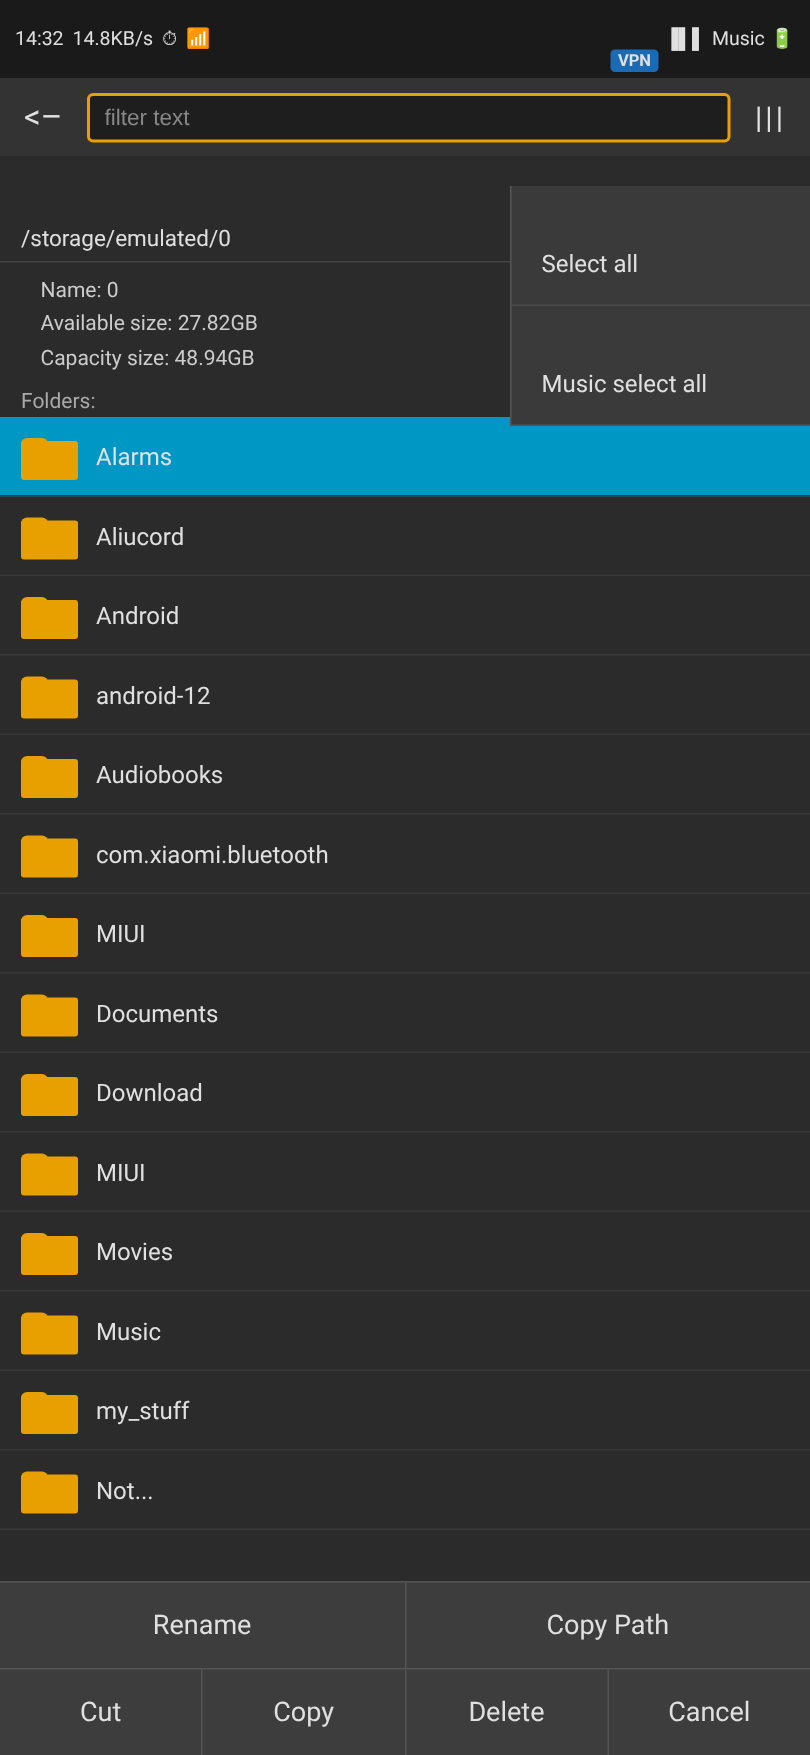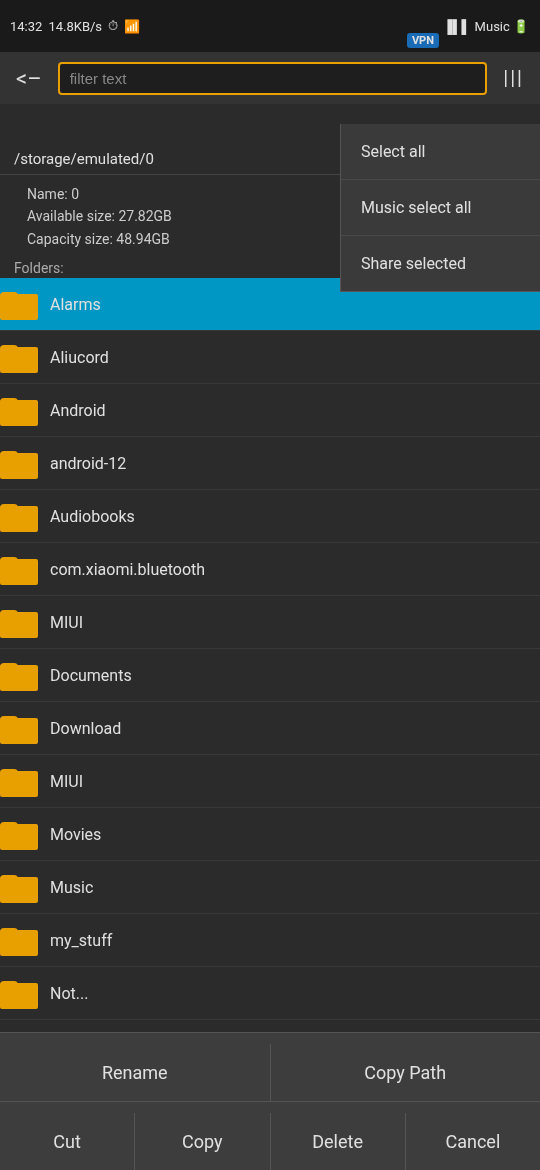--- a/index.html
+++ b/index.html
@@ -89,39 +89,40 @@
       border-bottom: 1px solid #555;
       z-index: 100;
       min-width: 200px;
     }
     .context-menu-item {
       padding: 18px 20px;
       font-size: 16px;
       color: #e0e0e0;
       cursor: pointer;
       border-bottom: 1px solid #4a4a4a;
+      margin-top: 24px;
     }
     .context-menu-item:last-child { border-bottom: none; }
 
     
     .folders-label {
       padding: 6px 0 2px 14px;
       font-size: 14px;
       color: #aaa;
     }
 
     
     .file-list {
       overflow-y: auto;
       height: calc(1170px - 36px - 52px - 28px - 62px - 26px);
     }
     .file-item {
       display: flex;
       align-items: center;
-      padding: 10px 0;
+      padding: 10px 14px;
       gap: 12px;
       cursor: pointer;
       border-bottom: 1px solid #383838;
     }
     .file-item.selected {
       background: #0097c4;
     }
 
     .folder-icon {
       width: 38px;
@@ -178,21 +179,20 @@
       border-top: 1px solid #555;
     }
     .action-btn {
       flex: 1;
       padding: 18px 0;
       text-align: center;
       font-size: 18px;
       color: #e0e0e0;
       cursor: pointer;
       border-right: 1px solid #555;
-      margin-top: 11px;
     }
     .action-btn:last-child { border-right: none; }
   </style>
 </head>
 <body>
 
 <div class="status-bar">
   <div class="status-left">
     <span>14:32</span>
     <span>14.8KB/s</span>
@@ -223,21 +223,20 @@
   <div>Name: 0</div>
   <div>Available size: 27.82GB</div>
   <div>Capacity size: 48.94GB</div>
 </div>
 
 <div class="folders-label">Folders:</div>
 
 <div class="context-menu">
   <div class="context-menu-item">Select all</div>
   <div class="context-menu-item">Music select all</div>
-  <div class="context-menu-item">Share selected</div>
 </div>
 
 <div class="file-list" id="file-list">
     <div class="file-item selected">
       <div class="folder-icon"></div>
       <span class="file-name">Alarms</span>
     </div>
     <div class="file-item">
       <div class="folder-icon"></div>
       <span class="file-name">Aliucord</span>

